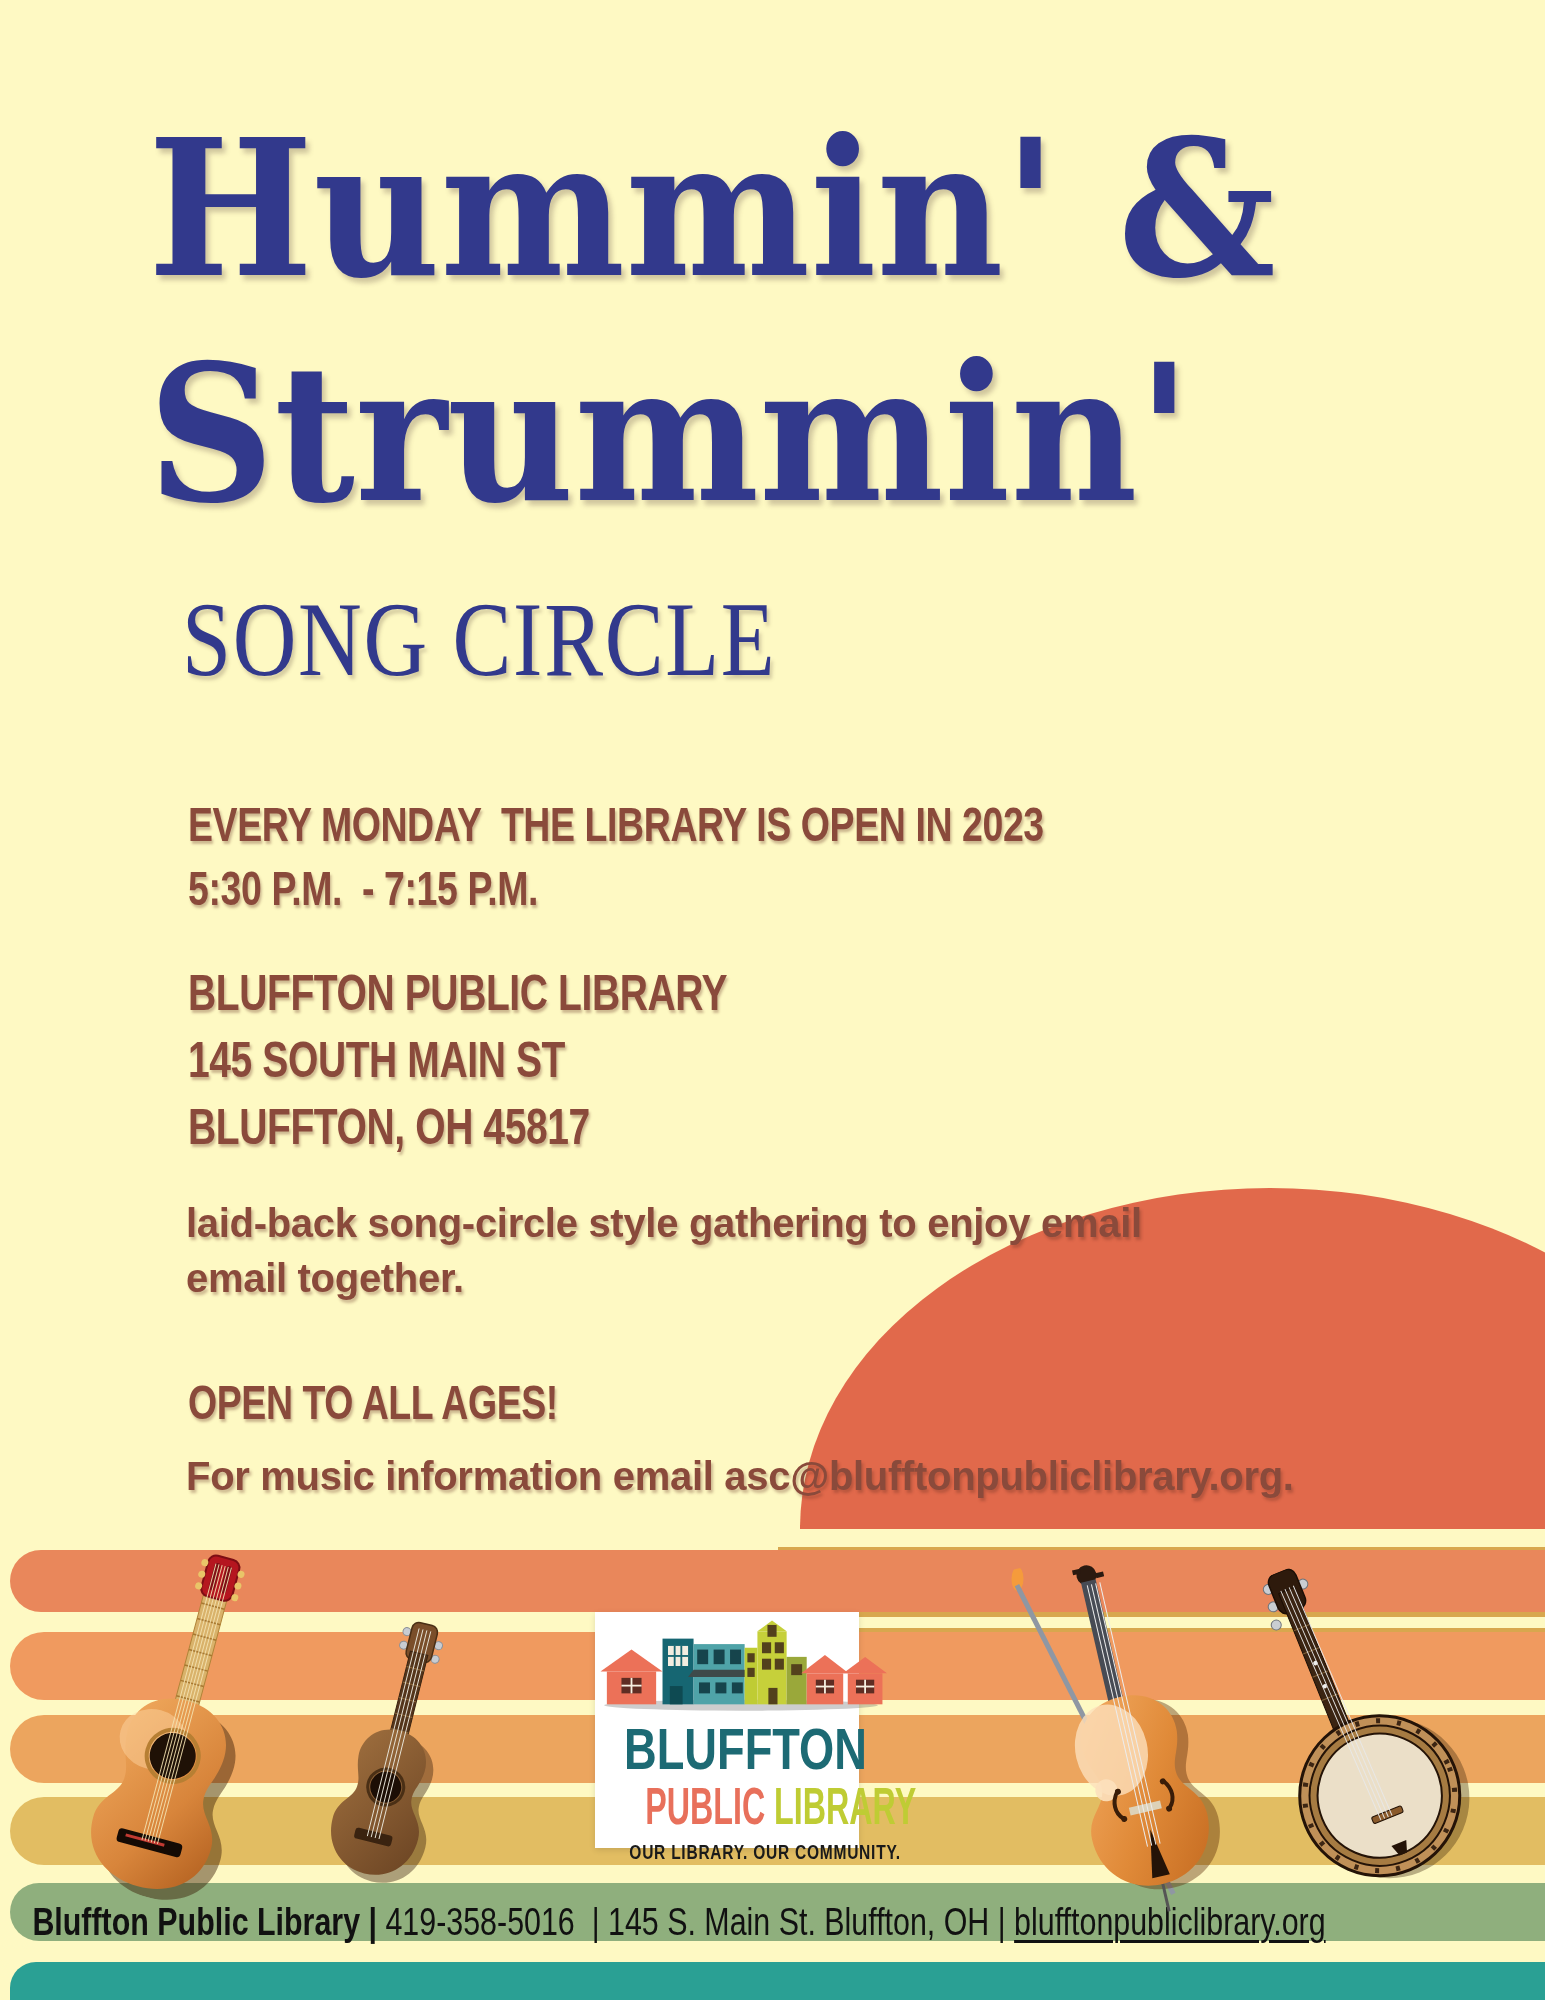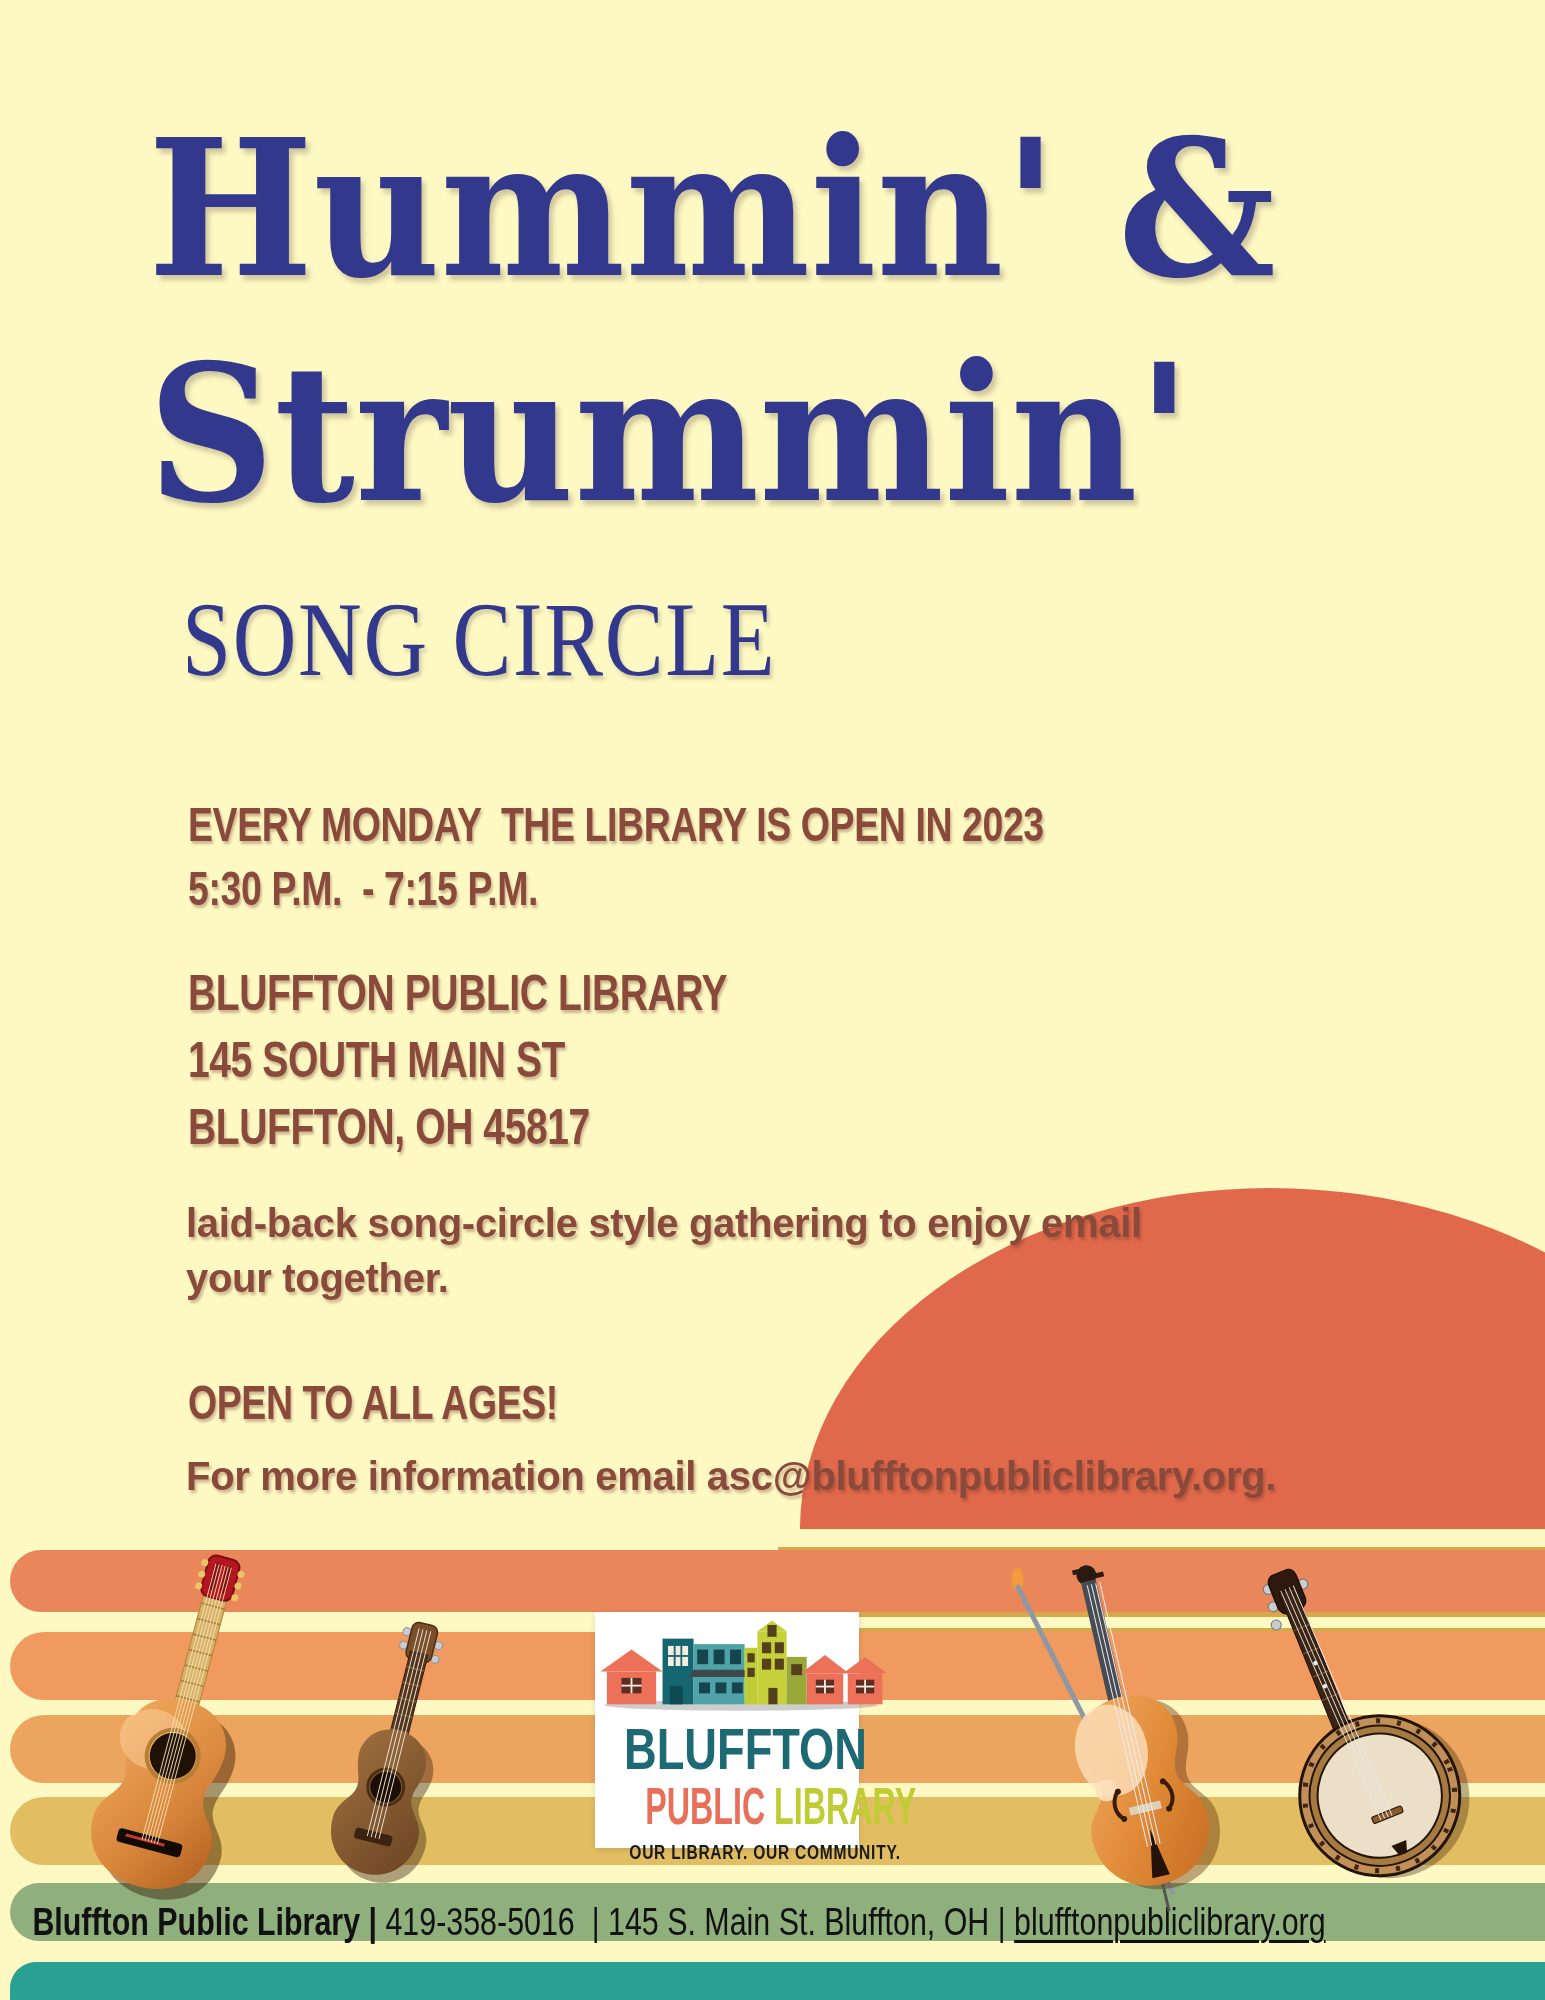--- a/index.html
+++ b/index.html
@@ -81,26 +81,26 @@
 
   <div class="abs brown cond h48 pre" style="left:188px; top:801px">EVERY MONDAY  THE LIBRARY IS OPEN IN 2023</div>
   <div class="abs brown cond h48 pre" style="left:188px; top:865px">5:30 P.M.  - 7:15 P.M.</div>
 
   <div class="abs brown cond h50 pre" style="left:188px; top:968px">BLUFFTON PUBLIC LIBRARY</div>
   <div class="abs brown cond h50 pre" style="left:188px; top:1035px">145 SOUTH MAIN ST</div>
   <div class="abs brown cond h50 pre" style="left:188px; top:1102px">BLUFFTON, OH 45817</div>
 
   <div class="abs brown body40" style="left:186px; top:1196px">
     <div class="pre">laid-back song-circle style gathering to enjoy email</div>
-    <div class="pre">your together.</div>
+    <div class="pre">email together.</div>
   </div>
 
   <div class="abs brown cond h48 pre" style="left:188px; top:1379px">OPEN TO ALL AGES!</div>
 
-  <div class="abs brown body40 pre" style="left:186px; top:1449px">For more information email asc@blufftonpubliclibrary.org.</div>
+  <div class="abs brown body40 pre" style="left:186px; top:1449px">For music information email asc@blufftonpubliclibrary.org.</div>
 
   <div class="abs sliver" style="top:1547px"></div>
   <div class="abs sliver" style="top:1612px"></div>
   <div class="abs sliver" style="top:1628px"></div>
 
   <div class="abs stripe" style="top:1550px; height:62px; background:#E9875B"></div>
   <div class="abs stripe" style="top:1632px; height:68px; background:#F09A5F"></div>
   <div class="abs stripe" style="top:1715px; height:68px; background:#ECA55E"></div>
   <div class="abs stripe" style="top:1797px; height:68px; background:#E2BD62"></div>
 

